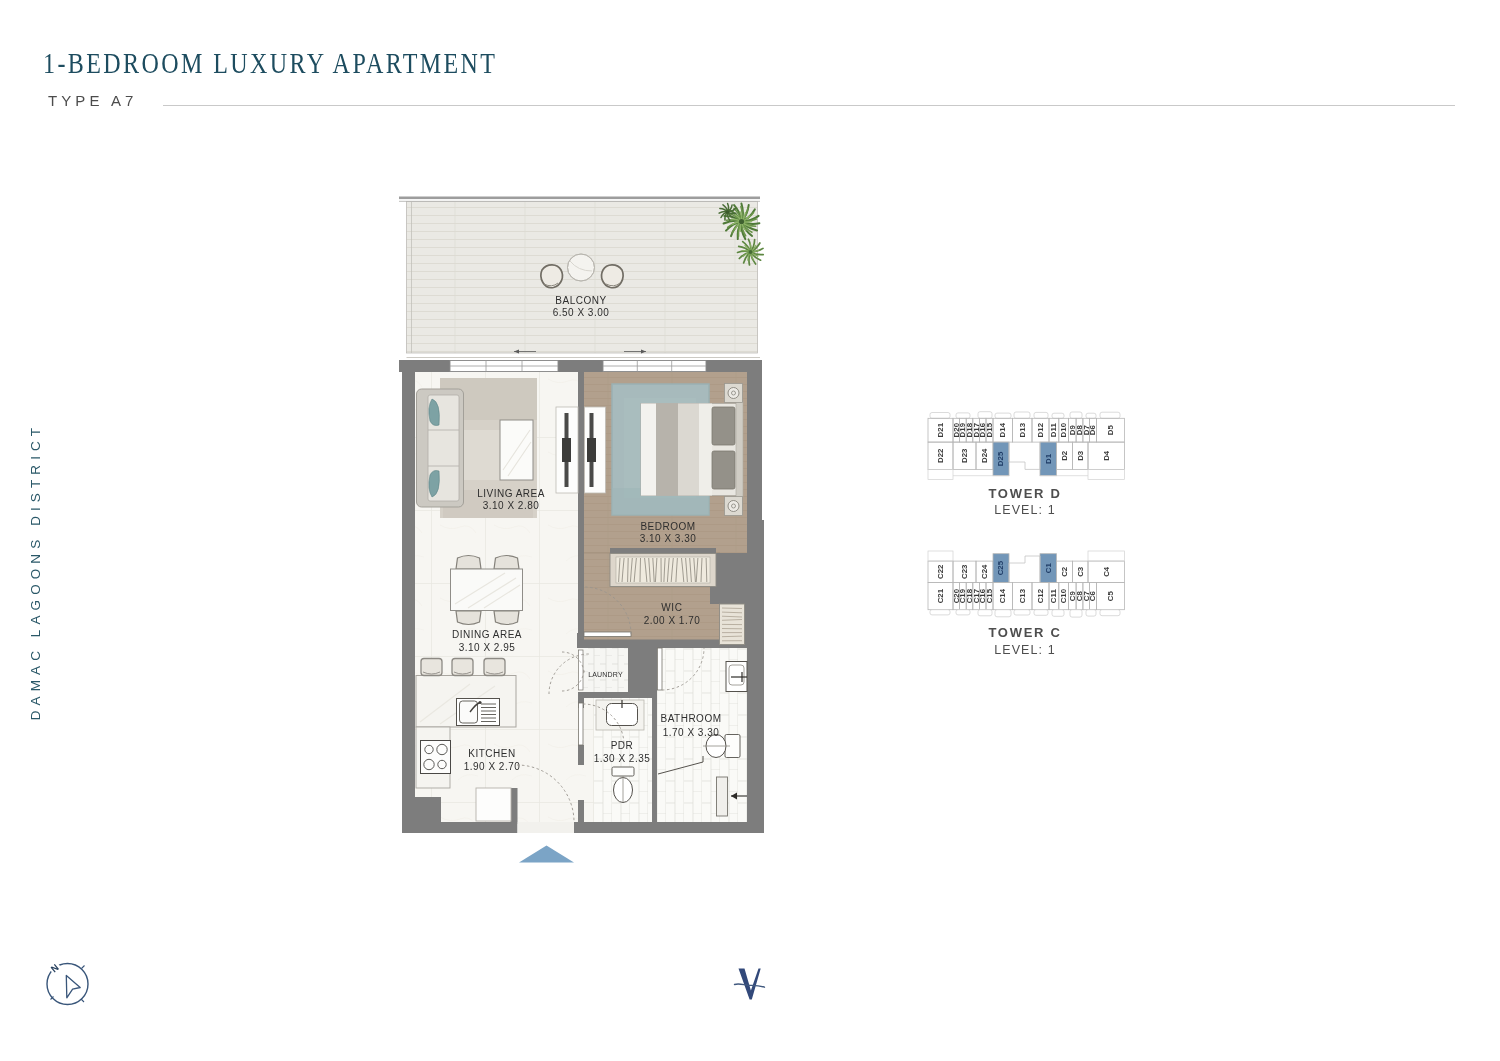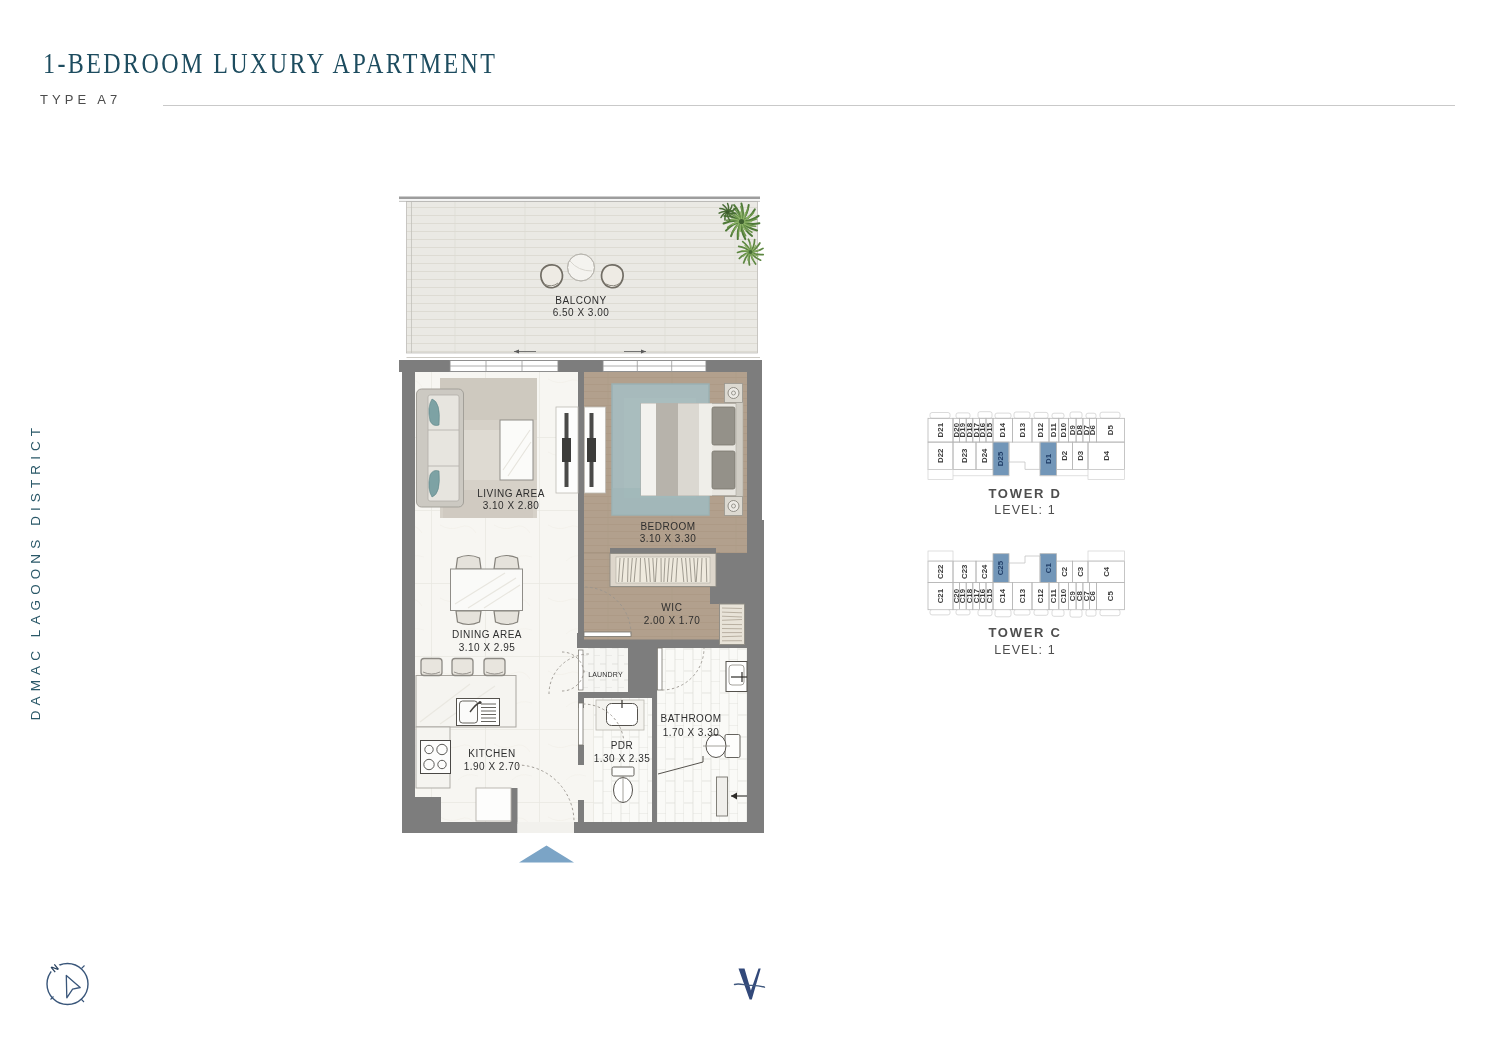--- a/index.html
+++ b/index.html
@@ -4,21 +4,21 @@
 <style>
   html,body{margin:0;padding:0;width:1500px;height:1061px;background:#ffffff;overflow:hidden;
     font-family:"Liberation Sans",sans-serif;}
   .abs{position:absolute;}
 </style>
 </head>
 <body>
 
 <div class="abs" style="left:43px;top:46px;font-family:'Liberation Serif',serif;font-size:30px;letter-spacing:3.0px;color:#1d4c5f;transform:scaleX(0.801);transform-origin:0 0;white-space:nowrap;">1-BEDROOM LUXURY APARTMENT</div>
 
-<div class="abs" style="left:40px;top:92px;font-size:13px;letter-spacing:4.1px;color:#4c4c4c;">TYPE A7</div>
+<div class="abs" style="left:48px;top:92px;font-size:15px;letter-spacing:4.1px;color:#4c4c4c;">TYPE A7</div>
 
 <div class="abs" style="left:163px;top:105px;width:1292px;height:1px;background:#c9c9c9;"></div>
 
 <div class="abs" style="left:-114px;top:563px;width:300px;height:17px;transform:rotate(-90deg);text-align:center;font-size:13.5px;letter-spacing:5.1px;color:#2a5868;">DAMAC LAGOONS DISTRICT</div>
 <svg class="abs" style="left:0;top:0" width="1500" height="1061" viewBox="0 0 1500 1061">
 <defs>
   <pattern id="btile" width="70" height="8" patternUnits="userSpaceOnUse">
     <rect width="70" height="8" fill="#eae9e4"></rect>
     <line x1="0" y1="7.6" x2="70" y2="7.6" stroke="#d8d6ce" stroke-width="0.8"></line>
     <line x1="35" y1="0" x2="35" y2="7.6" stroke="#dddbd4" stroke-width="0.7"></line>

